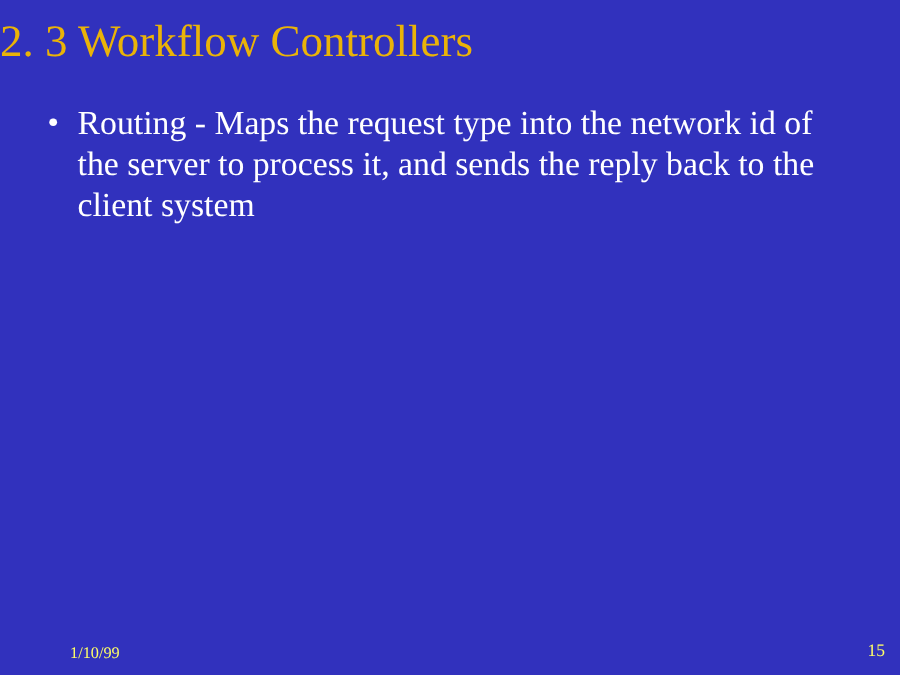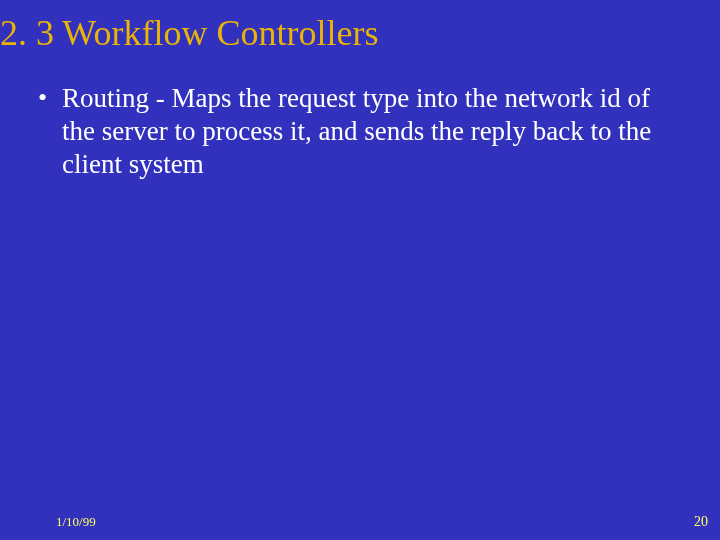--- a/index.html
+++ b/index.html
@@ -62,13 +62,13 @@
 <body>
 
 <div class="title">2. 3 Workflow Controllers</div>
 
 <ul class="bullets">
   <li>Routing - Maps the request type into the network id of the server to process it, and sends the reply back to the client system</li>
 </ul>
 
 <div class="footer-date">1/10/99</div>
 
-<div class="footer-page">20</div>
+<div class="footer-page">15</div>
 
 </body></html>

